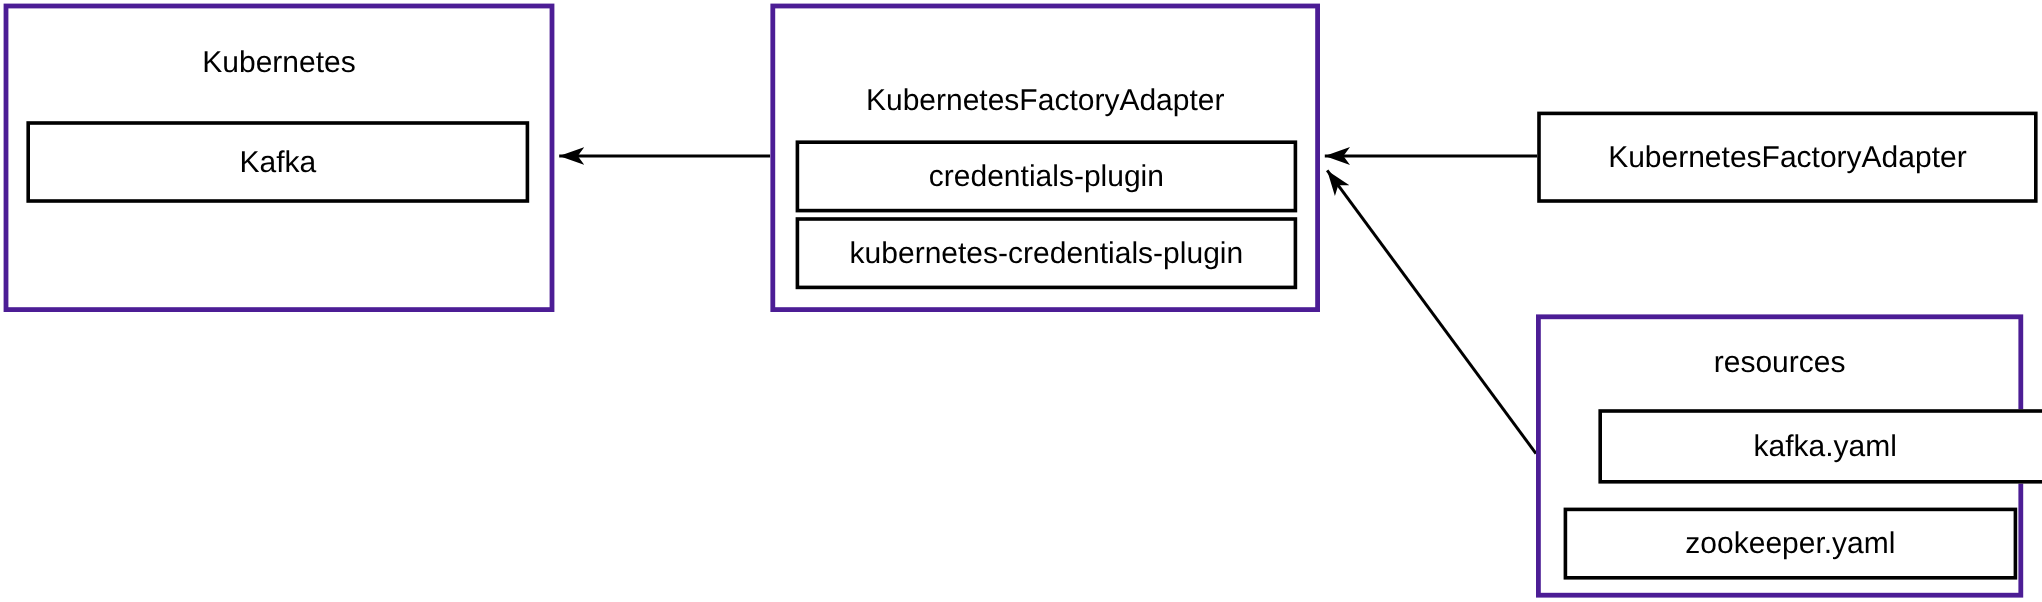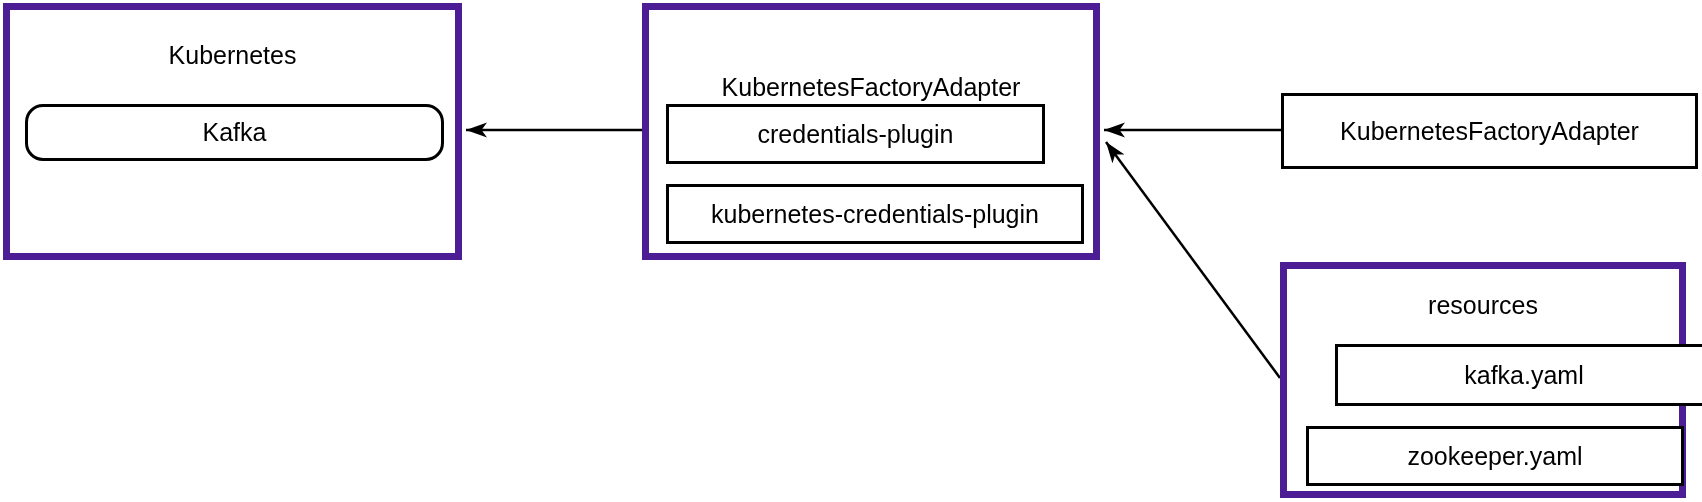--- a/index.html
+++ b/index.html
@@ -11,21 +11,21 @@
     position: relative;
     width: 1702px;
     height: 502px;
     background: #ffffff;
     font-family: "Liberation Sans", sans-serif;
     color: #000000;
     overflow: hidden;
   }
   .group {
     position: absolute;
-    border: 7px solid #4c1d95;
+    border: 4px solid #4c1d95;
     background: #ffffff;
     box-sizing: border-box;
   }
   .group-title {
     position: absolute;
     left: 0;
     right: 0;
     text-align: center;
     font-size: 25px;
     line-height: 25px;
@@ -73,28 +73,28 @@
         <path d="M 21,8 L 0,0.5 L 5.5,8 L 0,15.5 Z" fill="#000000"></path>
       </marker>
     </defs>
     <line x1="642" y1="130" x2="466" y2="130" stroke="#000000" stroke-width="2.5" marker-end="url(#arrowhead)"></line>
     <line x1="1281" y1="130" x2="1104" y2="130" stroke="#000000" stroke-width="2.5" marker-end="url(#arrowhead)"></line>
     <line x1="1280" y1="378" x2="1106" y2="142" stroke="#000000" stroke-width="2.5" marker-end="url(#arrowhead)"></line>
   </svg>
 
   <div class="group" style="left:3px; top:3px; width:459px; height:257px;">
     <div class="group-title" style="top:33px;">Kubernetes</div>
-    <div class="item" style="left:15px; top:94px; width:419px; height:57px;border-radius:18px;">
+    <div class="item" style="left:15px; top:94px; width:419px; height:68px;">
       <span>Kafka</span>
     </div>
   </div>
 
   <div class="group" style="left:642px; top:3px; width:458px; height:257px;">
     <div class="group-title" style="top:33px;margin-top:32px;">KubernetesFactoryAdapter</div>
-    <div class="item" style="left:17px; top:94px; width:379px; height:60px;">
+    <div class="item" style="left:17px; top:110px; width:418px; height:60px;">
       <span>credentials-plugin</span>
     </div>
     <div class="item" style="left:17px; top:174px; width:418px; height:60px;">
       <span>kubernetes-credentials-plugin</span>
     </div>
   </div>
 
   <div class="single" style="left:1281px; top:93px; width:417px; height:76px;">
     <span>KubernetesFactoryAdapter</span>
   </div>

